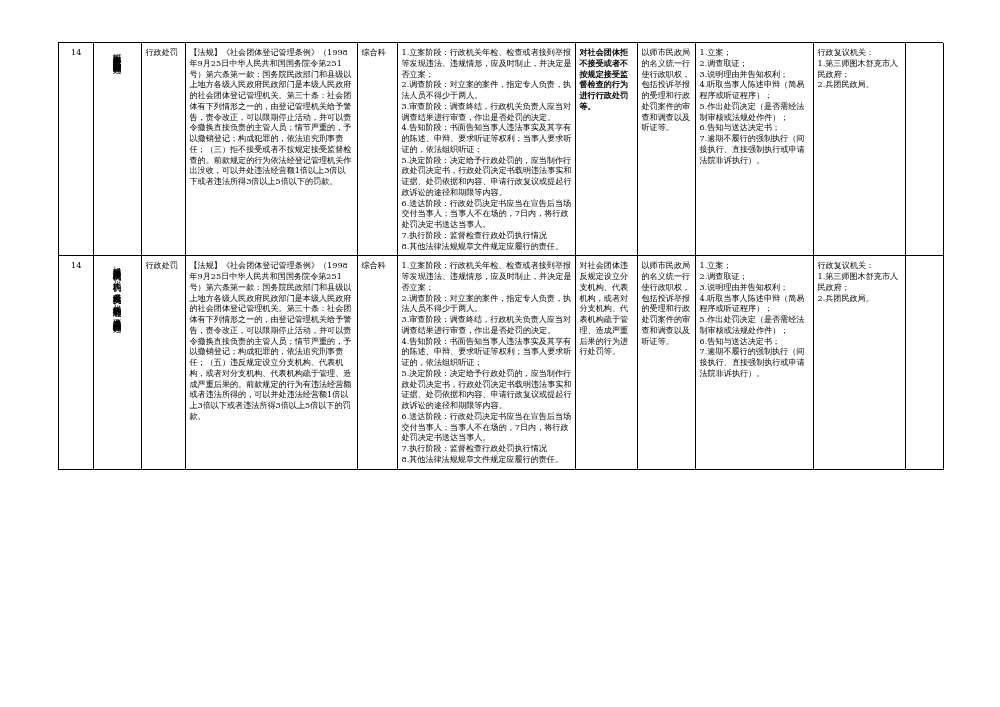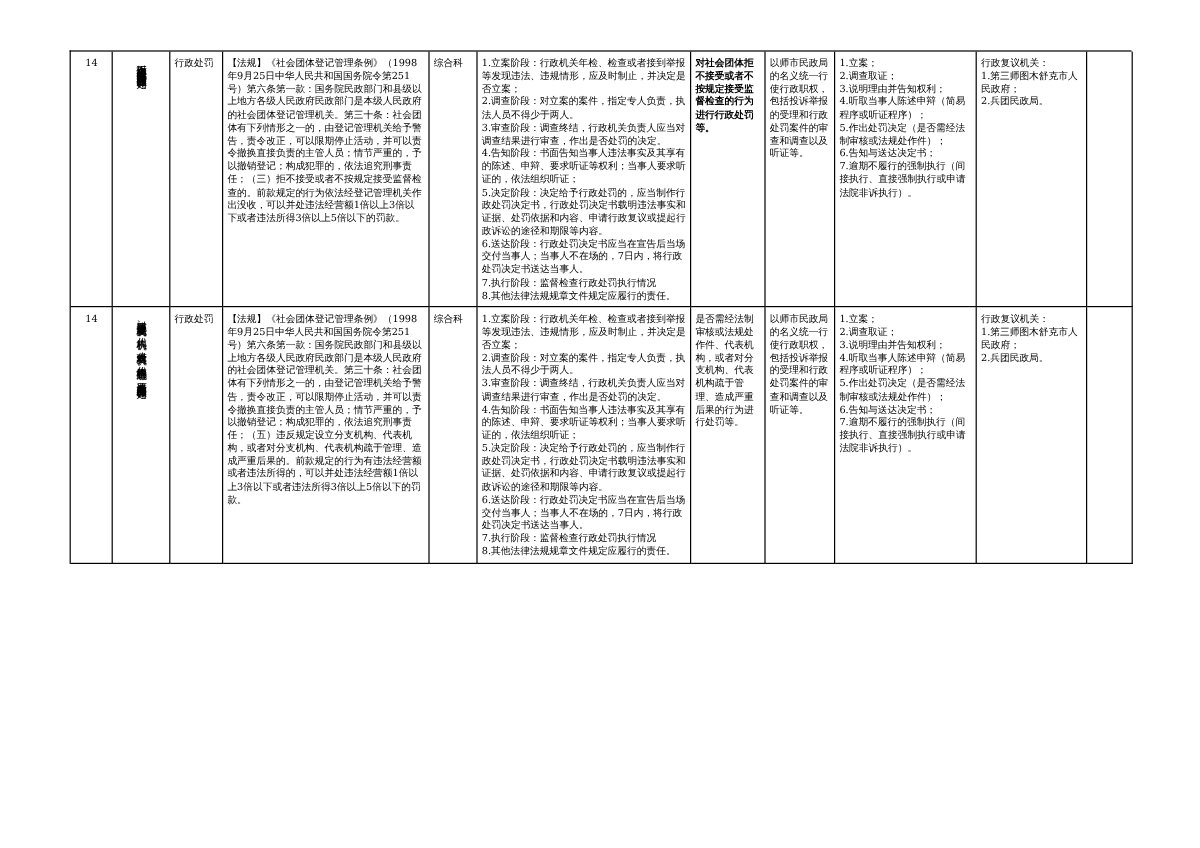--- a/index.html
+++ b/index.html
@@ -155,21 +155,21 @@
           <td style="white-space:pre-wrap;">【法规】《社会团体登记管理条例》（1998年9月25日中华人民共和国国务院令第251号）第六条第一款：国务院民政部门和县级以上地方各级人民政府民政部门是本级人民政府的社会团体登记管理机关。第三十条：社会团体有下列情形之一的，由登记管理机关给予警告，责令改正，可以限期停止活动，并可以责令撤换直接负责的主管人员；情节严重的，予以撤销登记；构成犯罪的，依法追究刑事责任；（五）违反规定设立分支机构、代表机构，或者对分支机构、代表机构疏于管理、造成严重后果的。前款规定的行为有违法经营额或者违法所得的，可以并处违法经营额1倍以上3倍以下或者违法所得3倍以上5倍以下的罚款。</td>
           <td class="vmid-narrow">综合科</td>
           <td style="white-space:pre-wrap;">1.立案阶段：行政机关年检、检查或者接到举报等发现违法、违规情形，应及时制止，并决定是否立案；
 2.调查阶段：对立案的案件，指定专人负责，执法人员不得少于两人。
 3.审查阶段：调查终结，行政机关负责人应当对调查结果进行审查，作出是否处罚的决定。
 4.告知阶段：书面告知当事人违法事实及其享有的陈述、申辩、要求听证等权利；当事人要求听证的，依法组织听证；
 5.决定阶段：决定给予行政处罚的，应当制作行政处罚决定书，行政处罚决定书载明违法事实和证据、处罚依据和内容、申请行政复议或提起行政诉讼的途径和期限等内容。
 6.送达阶段：行政处罚决定书应当在宣告后当场交付当事人；当事人不在场的，7日内，将行政处罚决定书送达当事人。
 7.执行阶段：监督检查行政处罚执行情况
 8.其他法律法规规章文件规定应履行的责任。</td>
-          <td class="vmid" style="text-align:left;">是否需经法制审核或法规处作件、代表机构，或者对分支机构、代表机构疏于管理、造成严重后果的行为进行处罚等。</td>
+          <td class="vmid" style="text-align:left;">对社会团体违反规定设立分支机构、代表机构，或者对分支机构、代表机构疏于管理、造成严重后果的行为进行处罚等。</td>
           <td class="vmid" style="text-align:left;">以师市民政局的名义统一行使行政职权，包括投诉举报的受理和行政处罚案件的审查和调查以及听证等。</td>
           <td style="white-space:pre-wrap;">1.立案；
 2.调查取证；
 3.说明理由并告知权利；
 4.听取当事人陈述申辩（简易程序或听证程序）；
 5.作出处罚决定（是否需经法制审核或法规处作件）；
 6.告知与送达决定书；
 7.逾期不履行的强制执行（间接执行、直接强制执行或申请法院非诉执行）。</td>
           <td class="vmid" style="white-space:pre-wrap;text-align:left;">行政复议机关：
 1.第三师图木舒克市人民政府；

